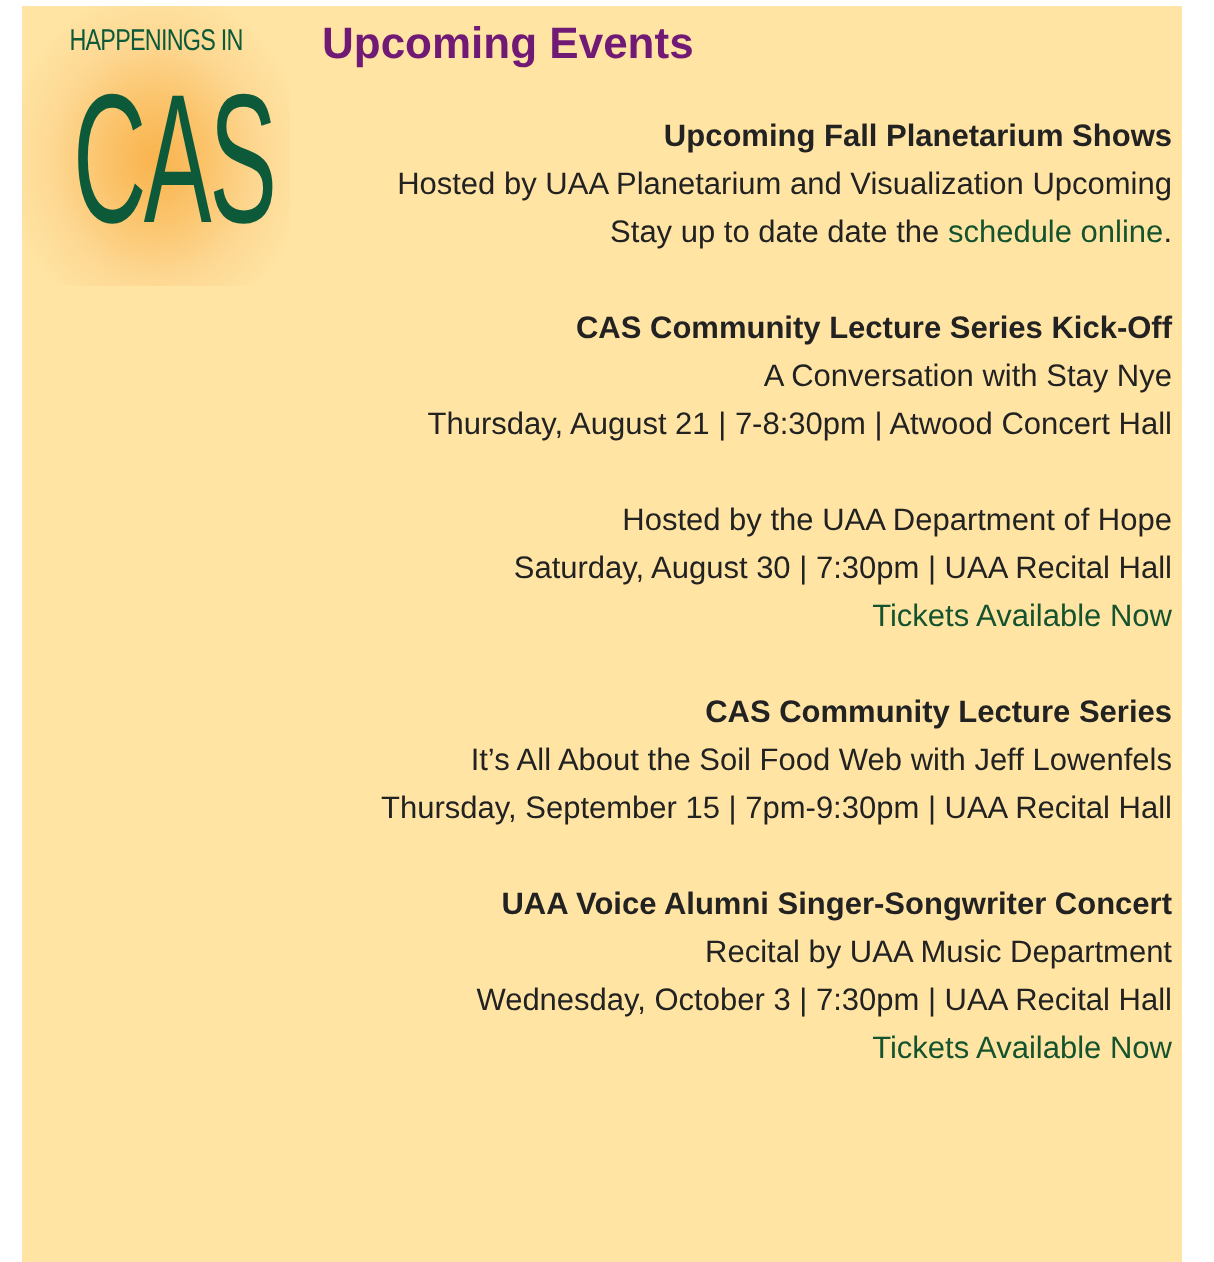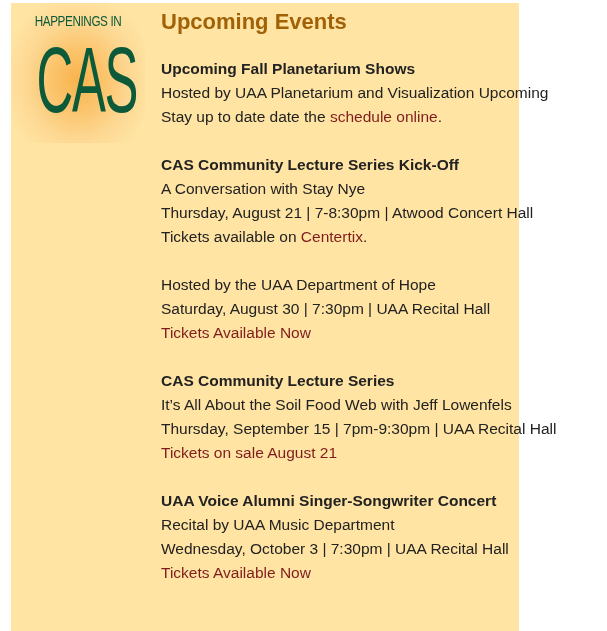--- a/index.html
+++ b/index.html
@@ -1,18 +1,18 @@
 <!DOCTYPE html>
 <html><head>
 <meta charset="utf-8">
 <style>
   html, body { margin: 0; padding: 0; background: #ffffff; }
   body { width: 607px; height: 631px; position: relative; overflow: hidden; font-family: "Liberation Sans", sans-serif; }
   .panel {
-    position: absolute; left: 11px; top: 3px; width: 508px; height: 628px;
+    position: absolute; left: 11px; top: 3px; width: 580px; height: 628px;
     background: #ffe4a3;
   }
   .logo {
     position: absolute; left: 0; top: 0; width: 134px; height: 140px;
     background: radial-gradient(ellipse at 50% 55%, #f9b34d 0%, #fbc46c 28%, #fdd893 55%, #ffe4a3 80%);
     overflow: hidden;
   }
   .logo-top {
     position: absolute; left: 0; width: 134px; top: 9px; text-align: center;
     color: #0c5a3a; font-family: "Liberation Sans Narrow", "Liberation Sans", sans-serif;
@@ -20,25 +20,25 @@
     white-space: nowrap;
   }
   .logo-big {
     position: absolute; left: 0; width: 134px; top: 26px; text-align: center;
     color: #0c5a3a; font-family: "Liberation Sans", sans-serif;
     font-size: 82px; line-height: 92px; letter-spacing: -2px;
     transform: scaleX(0.62) scaleY(1.12); transform-origin: center top;
     white-space: nowrap;
   }
   .content { position: absolute; left: 150px; top: 5px; width: 425px; }
-  .title { font-size: 22px; font-weight: bold; color: #a16207; margin: 0; line-height: 28px; }
-  .event { margin-top: 24px; font-size: 15.5px; line-height: 24px; color: #222222; }
+  .title { font-size: 22px; font-weight: bold; color: #701a75; margin: 0; line-height: 28px; }
+  .event { margin-top: 24px; font-size: 15.5px; line-height: 24px; color: #222222; text-align: right; }
   .event:first-of-type { margin-top: 21px; }
   .event .name { font-weight: bold; }
-  a { color: #7f1d1d; text-decoration: none; margin-top: 44px; }
+  a { color: #14532d; text-decoration: none; margin-top: 44px; }
 </style>
 </head>
 <body>
 
 <div class="panel">
   <div class="logo">
     <div class="logo-top">HAPPENINGS IN</div>
     <div class="logo-big">CAS</div>
   </div>
 
@@ -48,34 +48,32 @@
     <div class="event">
       <div class="name">Upcoming Fall Planetarium Shows</div>
       <div>Hosted by UAA Planetarium and Visualization Upcoming</div>
       <div><span>Stay up to date date the </span><a href="#">schedule online</a><span>.</span></div>
     </div>
 
     <div class="event">
       <div class="name">CAS Community Lecture Series Kick-Off</div>
       <div>A Conversation with Stay Nye</div>
       <div>Thursday, August 21 | 7-8:30pm | Atwood Concert Hall</div>
-      <div><span>Tickets available on </span><a href="#">Centertix</a><span>.</span></div>
     </div>
 
     <div class="event">
       <div>Hosted by the UAA Department of Hope</div>
       <div>Saturday, August 30 | 7:30pm | UAA Recital Hall</div>
       <div><a href="#">Tickets Available Now</a></div>
     </div>
 
     <div class="event">
       <div class="name">CAS Community Lecture Series</div>
       <div>It’s All About the Soil Food Web with Jeff Lowenfels</div>
       <div>Thursday, September 15 | 7pm-9:30pm | UAA Recital Hall</div>
-      <div><a href="#">Tickets on sale August 21</a></div>
     </div>
 
     <div class="event">
       <div class="name">UAA Voice Alumni Singer-Songwriter Concert</div>
       <div>Recital by UAA Music Department</div>
       <div>Wednesday, October 3 | 7:30pm | UAA Recital Hall</div>
       <div><a href="#">Tickets Available Now</a></div>
     </div>
   </div>
 </div>

